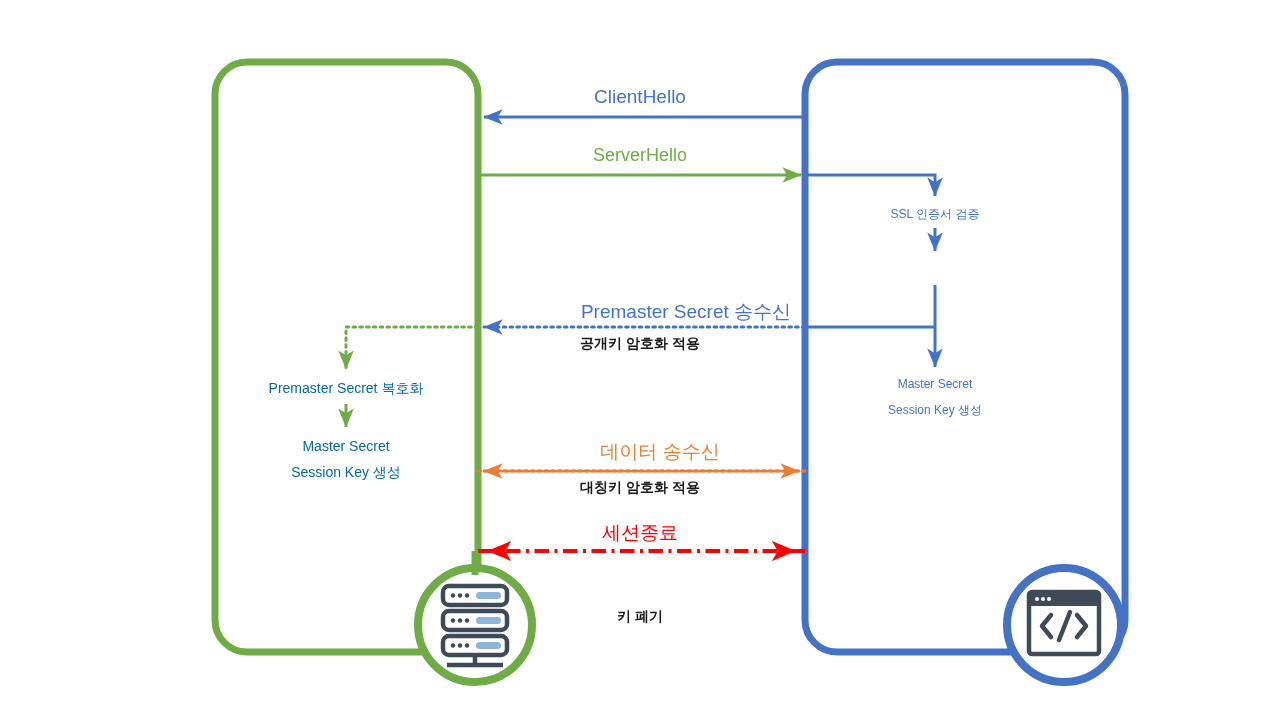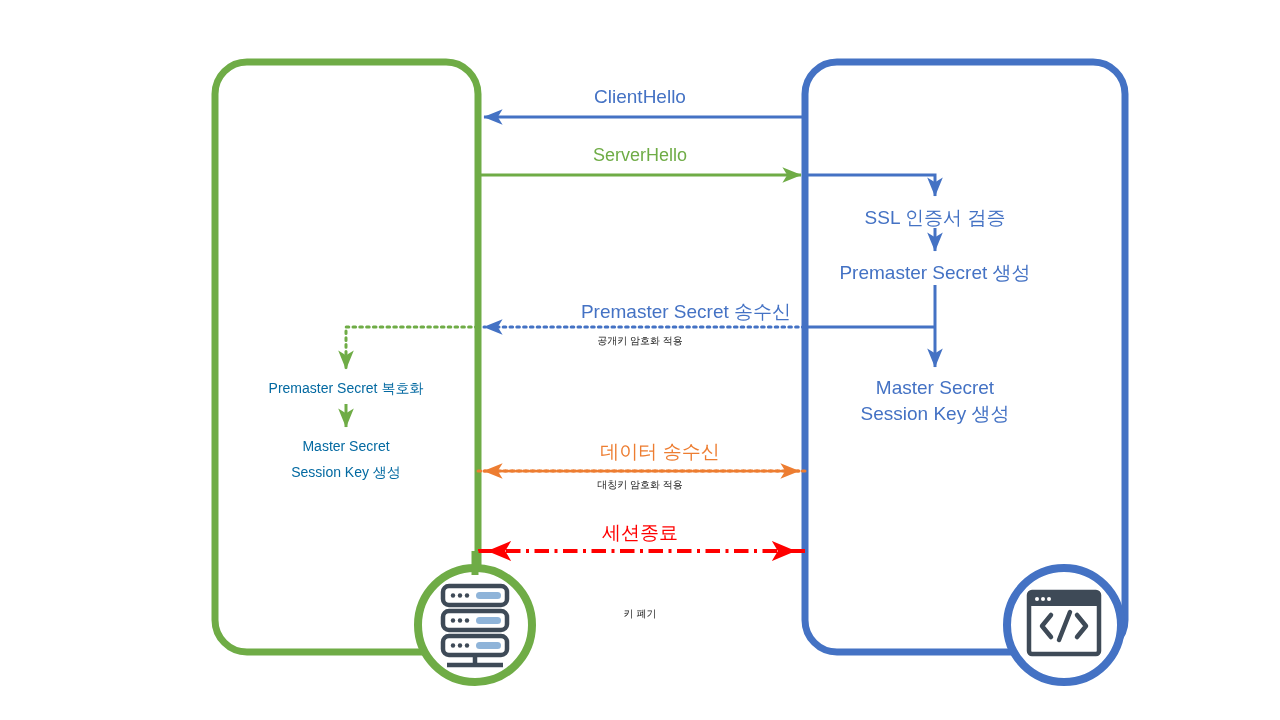--- a/index.html
+++ b/index.html
@@ -31,22 +31,22 @@
     white-space: nowrap;
     line-height: 1.18;
     text-align: center;
     transform: translateX(-50%);
     pointer-events: none;
   }
   .lbl-blue   { color: #4472C4; font-size: 19px; }
   .lbl-green  { color: #6FAC46; font-size: 18px; }
   .lbl-orange { color: #ED7D31; font-size: 19px; margin-left: 20px; }
   .lbl-red    { color: #FF0000; font-size: 19px; }
-  .lbl-sub    { color: #1A1A1A; font-size: 10px; font-weight: normal; }
-  .lbl-node-blue  { color: #4472C4; font-size: 19px; }
+  .lbl-sub    { color: #1A1A1A; font-size: 14px; font-weight: bold; }
+  .lbl-node-blue  { color: #4472C4; font-size: 12px; }
   .lbl-node-green { color: #0369a1; font-size: 14px; }
 </style>
 </head>
 <body>
 
 <div id="stage">
 
   <svg id="canvas" viewBox="0 0 1280 720" xmlns="http://www.w3.org/2000/svg">
     <defs>
       <marker id="arrG" markerWidth="7" markerHeight="7" refX="6.2" refY="3" orient="auto" markerUnits="strokeWidth">
@@ -158,21 +158,20 @@
   <div class="lbl lbl-blue" style="left:640px; top:301px;margin-left:46px;">Premaster Secret 송수신</div>
   <div class="lbl lbl-sub" style="left:640px; top:335px;">공개키 암호화 적용</div>
 
   <div class="lbl lbl-orange" style="left:640px; top:441px;">데이터 송수신</div>
   <div class="lbl lbl-sub" style="left:640px; top:479px;">대칭키 암호화 적용</div>
 
   <div class="lbl lbl-red" style="left:640px; top:522px;">세션종료</div>
   <div class="lbl lbl-sub" style="left:640px; top:560px;margin-top:48px;">키 폐기</div>
 
   <div class="lbl lbl-node-blue" style="left:935px; top:207px;">SSL 인증서 검증</div>
-  <div class="lbl lbl-node-blue" style="left:935px; top:262px;">Premaster Secret 생성</div>
   <div class="lbl lbl-node-blue" style="left:935px; top:377px;">Master Secret</div>
   <div class="lbl lbl-node-blue" style="left:935px; top:403px;">Session Key 생성</div>
 
   <div class="lbl lbl-node-green" style="left:346px; top:380px;">Premaster Secret 복호화</div>
   <div class="lbl lbl-node-green" style="left:346px; top:438px;">Master Secret</div>
   <div class="lbl lbl-node-green" style="left:346px; top:464px;">Session Key 생성</div>
 
 </div>
 
 </body></html>

